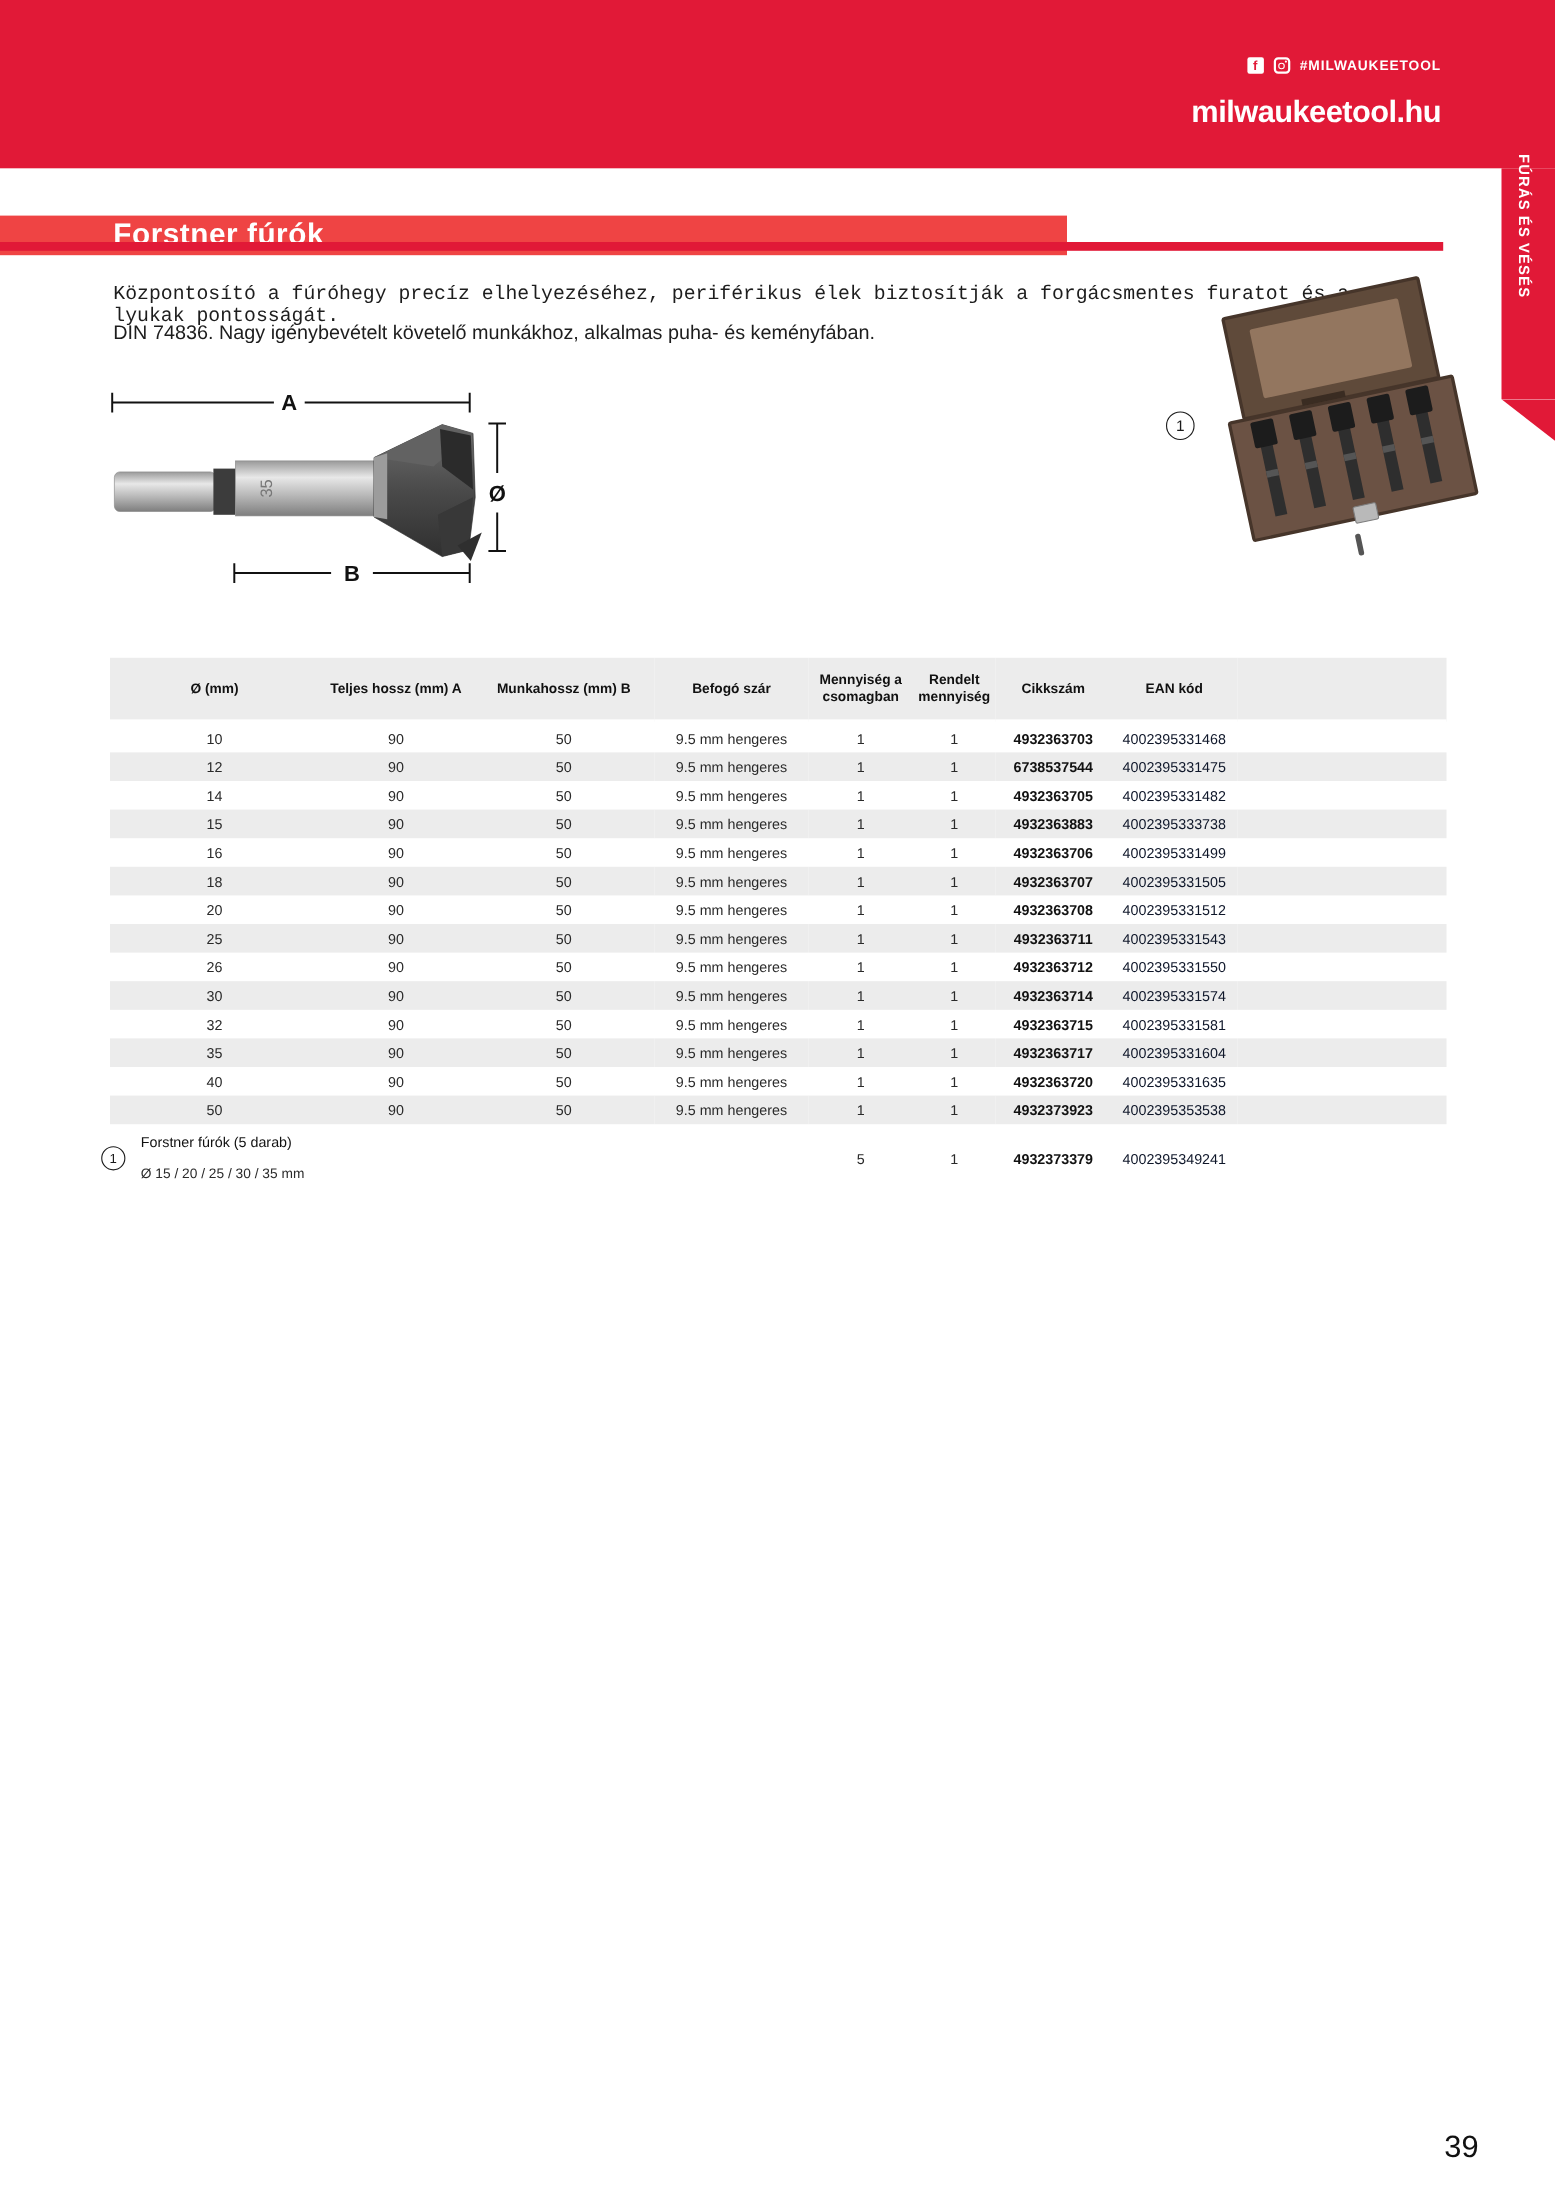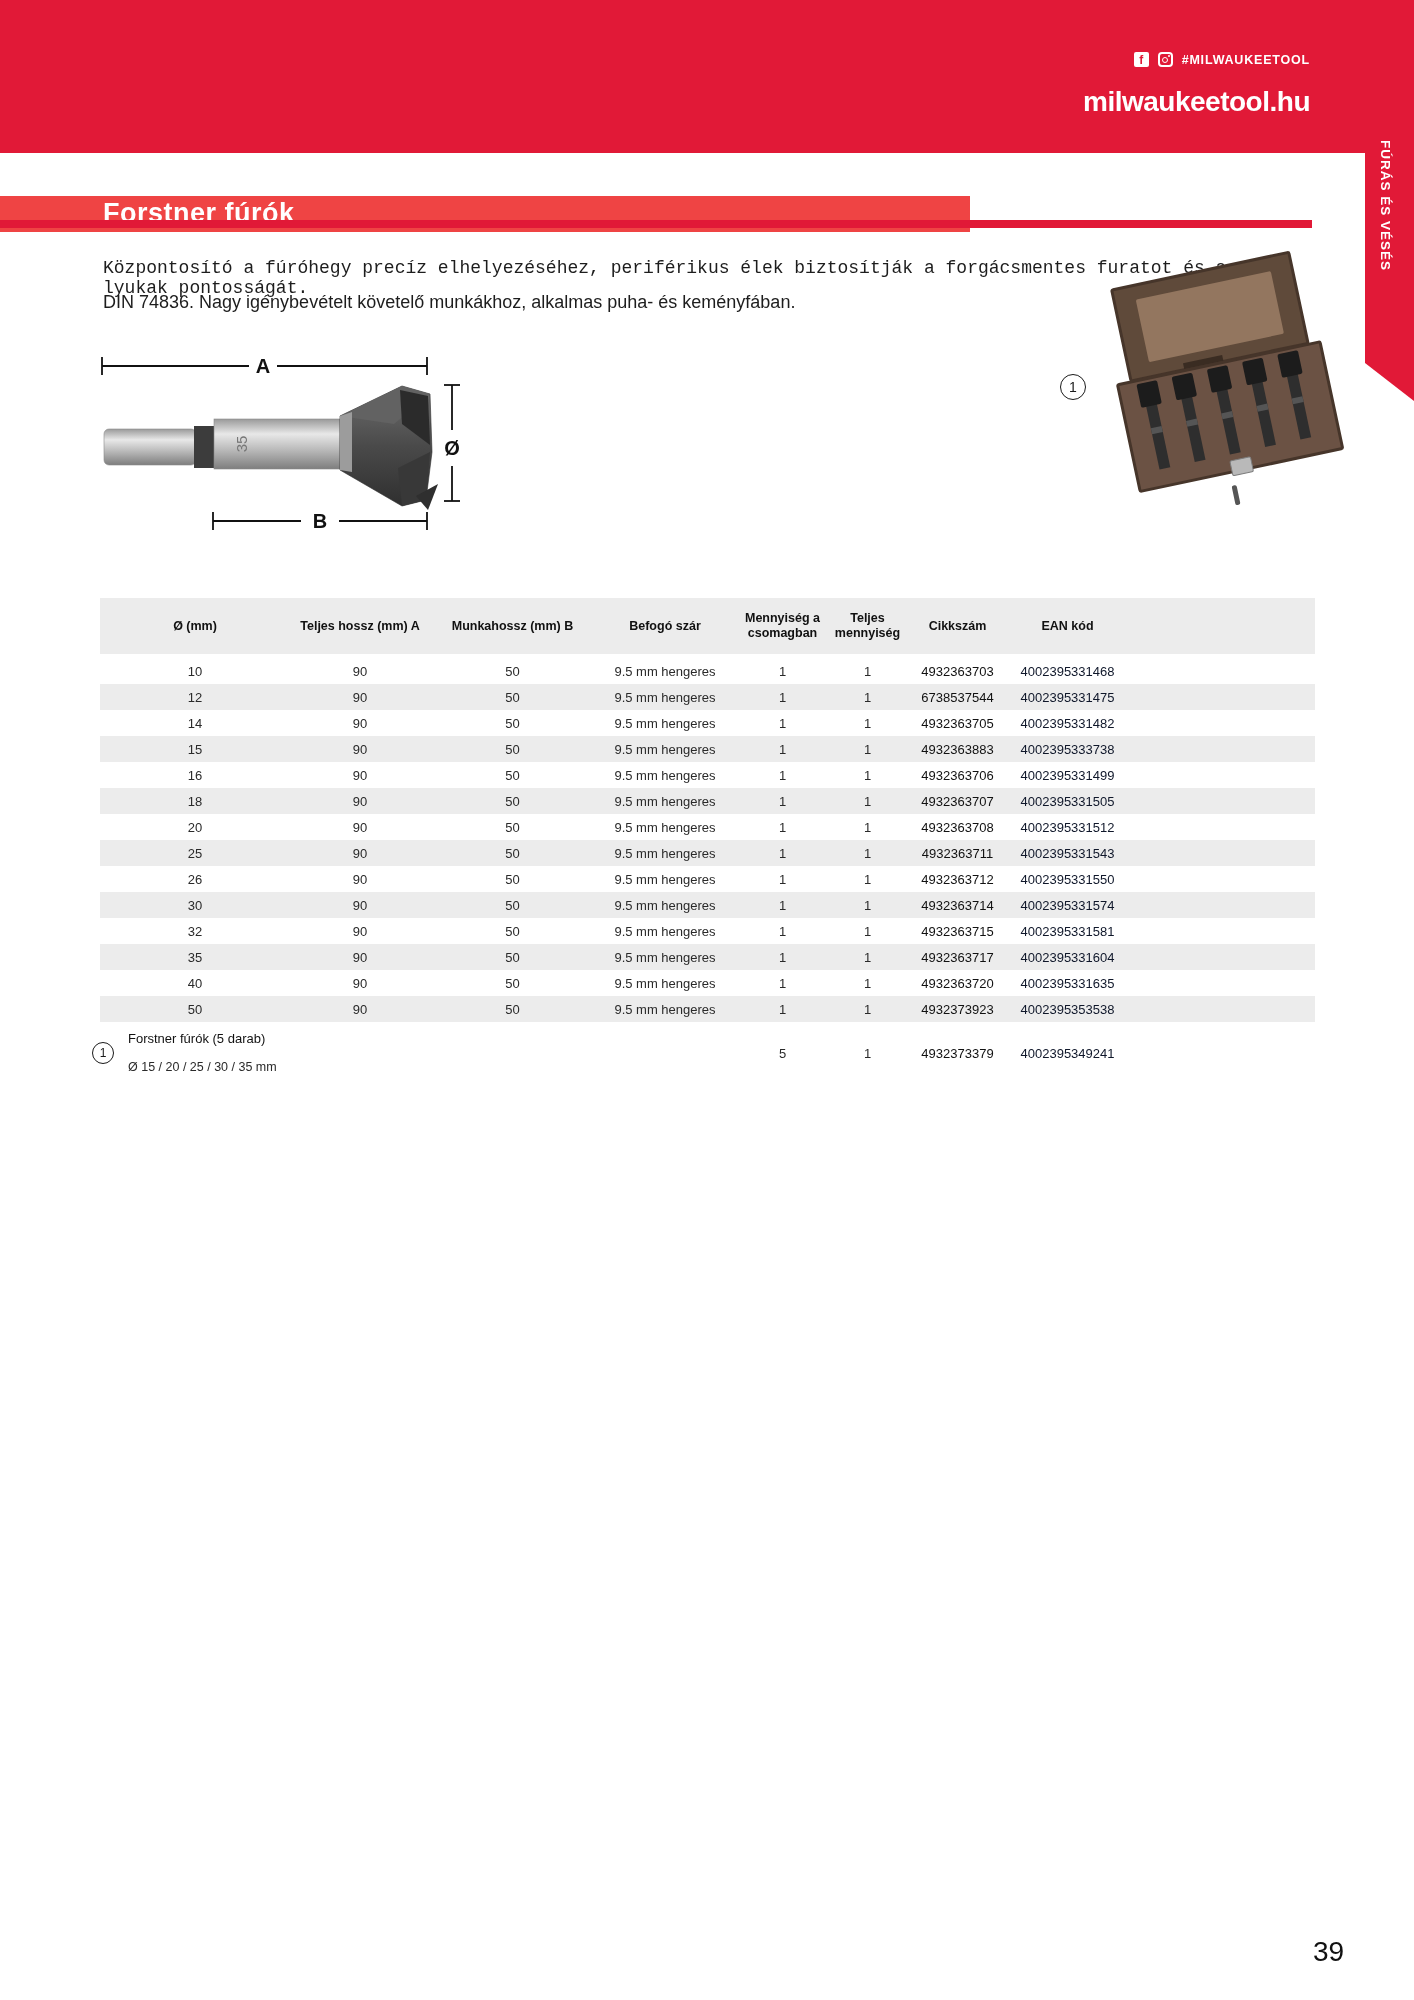--- a/index.html
+++ b/index.html
@@ -56,21 +56,21 @@
   .case-clasp{position:absolute;left:92px;bottom:-6px;width:20px;height:14px;background:#b9b9b9;
               border:1px solid #7d7d7d;border-radius:2px;}
   .case-key{position:absolute;left:100px;bottom:-26px;width:5px;height:20px;background:#555;border-radius:2px;}
 
   
   .spec-table{position:absolute;left:100px;top:598px;width:1215px;border-collapse:collapse;table-layout:fixed;}
   .spec-table th{background:#ececec;font-size:12.5px;font-weight:bold;text-align:center;vertical-align:middle;
                  height:52px;line-height:1.2;padding:2px 2px;border-bottom:4px solid #fff;color:#111;}
   .spec-table td{font-size:13px;text-align:center;vertical-align:middle;height:26px;padding:0 2px;color:#2a2a2a;}
   .spec-table tbody.rows tr:nth-child(even) td{background:#ececec;}
-  .spec-table td.c6{font-weight:normal;color:#111;}
+  .spec-table td.c6{font-weight:bold;color:#111;}
   .spec-table td.c7{color:#0f172a;}
   .col0{width:190px;} .col1{width:140px;} .col2{width:165px;} .col3{width:140px;}
   .col4{width:95px;} .col5{width:75px;} .col6{width:105px;} .col7{width:115px;} .col8{width:190px;}
   .set-row td{height:62px;}
   .set-cell{text-align:left !important;}
   .set-flex{display:flex;align-items:center;gap:14px;padding-left:-4px;}
   .callout-row{width:20px;height:20px;font-size:12px;flex:0 0 auto;margin-left:-10px;}
   .set-title{font-size:13px;font-weight:normal;color:#111;line-height:1.1;}
   .set-sub{font-size:12.5px;color:#2a2a2a;margin-top:14px;}
 
@@ -205,21 +205,21 @@
         <col class="col7">
         <col class="col8">
     </colgroup>
     <thead>
       <tr>
         <th>Ø (mm)</th>
         <th>Teljes hossz  (mm) A</th>
         <th>Munkahossz (mm) B</th>
         <th>Befogó szár</th>
         <th>Mennyiség a csomagban</th>
-        <th>Teljes mennyiség</th>
+        <th>Rendelt mennyiség</th>
         <th>Cikkszám</th>
         <th>EAN kód</th>
         <th></th>
       </tr>
     </thead>
     <tbody class="rows">
         <tr>
           <td class="c0">10</td>
           <td class="c1">90</td>
           <td class="c2">50</td>

